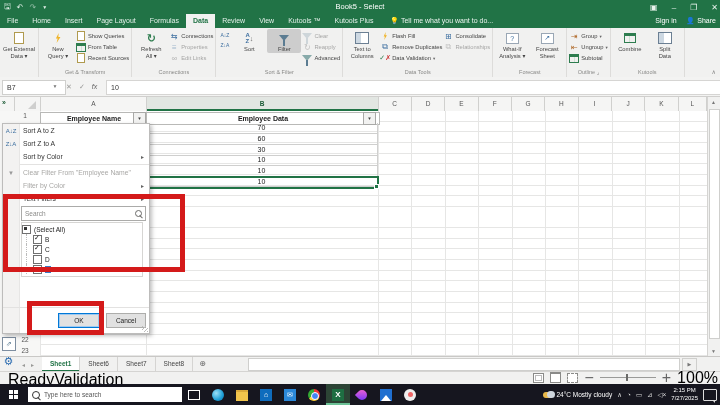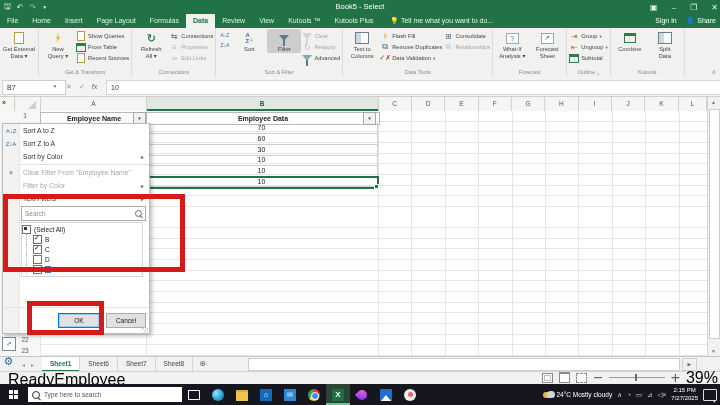--- a/index.html
+++ b/index.html
@@ -552,32 +552,32 @@
       <div class="stab">Sheet8</div>
     </div>
   <div id="addsheet">⊕</div>
 </div>
 <div id="hscroll" class="abs"></div>
 <div id="hscrollarr" class="abs">▶</div>
 
 <div id="statusbar" class="abs"></div>
 <div id="statusleft">
   <span>Ready</span>
-  <span>Employee</span>
+  <span>Validation</span>
 </div>
 <div id="statusright">
   <span class="viewic" style="box-shadow:inset 0 0 0 1px #fff,inset 0 0 0 2px #bbb"></span>
   <span class="viewic" style="border-top-width:2px"></span>
   <span class="viewic" style="border-style:dashed"></span>
   <span style="color:#666">−</span>
   <span id="zoomslider">
       <span id="zoomthumb"></span>
     </span>
   <span style="color:#666">+</span>
-  <span>39%</span>
+  <span>100%</span>
 </div>
 
 <div id="taskbar" class="abs">
   <div id="startbtn">
       <div class="winlogo">
         <div></div>
         <div></div>
         <div></div>
         <div></div>
       </div>

